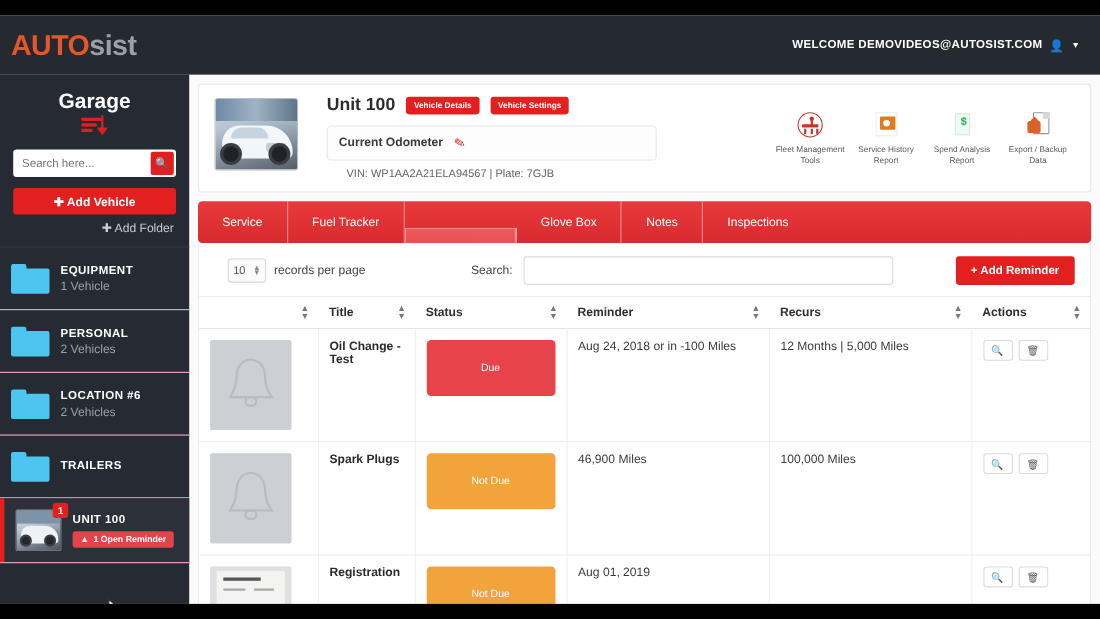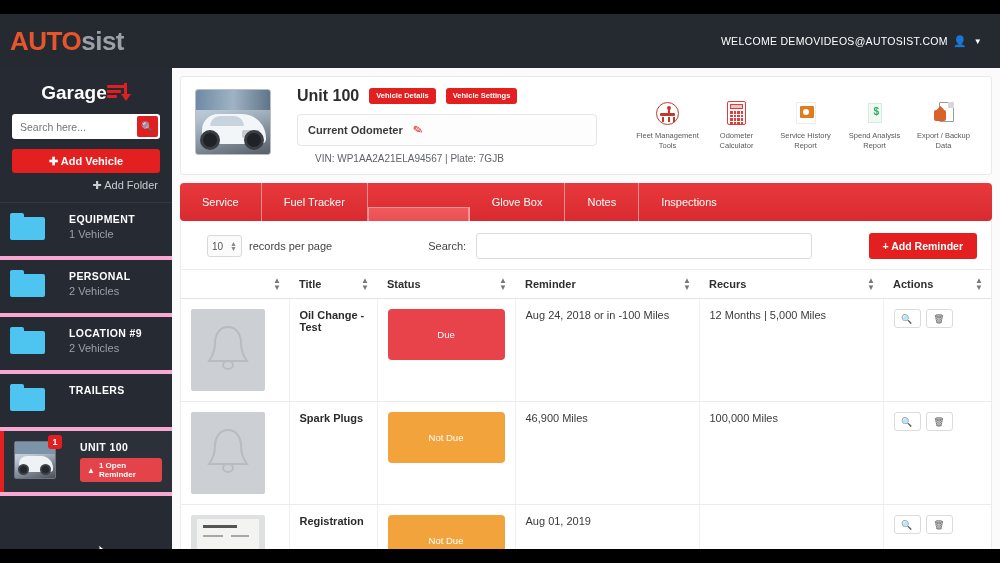--- a/index.html
+++ b/index.html
@@ -19,34 +19,35 @@
 
   
   .topbar {
     height: 54px; background:#252a31; display:flex; align-items:center;
     justify-content: space-between; padding: 0 18px 0 10px;
   }
   .logo { font-size: 26px; font-weight: bold; letter-spacing: -0.5px; line-height:1; }
   .logo .a { color:#e8542c; }
   .logo .b { color:#9aa0a6; }
   .welcome {
-    color:#ffffff; font-size:10.5px; font-weight:normal; letter-spacing:0.3px;
+    color:#ffffff; font-size:10.5px; font-weight:bold; letter-spacing:0.3px;
     display:flex; align-items:center; gap:6px;
   }
   .welcome .usericon { font-size:11px; color:#fff; }
   .welcome .caret { font-size:8px; color:#fff; }
 
   
   .body { display:flex; height: 481px; }
 
   
   .sidebar { width:172px; background:#262b33; flex:0 0 172px; position:relative; }
   .sb-head {
-    display:flex; align-items:center; justify-content:center;
+    display:flex; align-items:center; justify-content:flex-end;
     padding: 14px 14px 10px 14px;
+    flex-direction: column;
   }
   .sb-title { color:#fff; font-size:19px; font-weight:bold; }
   .sb-sort { position:relative; width:24px; height:22px; }
   .sb-sort i { position:absolute; left:0; height:2.5px; background:#e02020; border-radius:1px; }
   .sb-sort i:nth-child(1){ top:3px; width:18px;}
   .sb-sort i:nth-child(2){ top:8px; width:14px;}
   .sb-sort i:nth-child(3){ top:13px; width:10px;}
   .sb-sort .arrowline { position:absolute; right:4px; top:1px; width:2.5px; height:13px; background:#e02020;}
   .sb-sort .arrowhead {
     position:absolute; right:0px; top:12px; width:0; height:0;
@@ -68,22 +69,22 @@
     margin: 0 12px 6px 12px; height:24px; background:#e41f1f; border-radius:3px;
     color:#fff; font-size:11px; font-weight:bold; display:flex;
     align-items:center; justify-content:center; gap:4px; cursor:pointer;
   }
   .add-folder {
     text-align:right; padding-right:14px; color:#c9ccd1; font-size:11px;
     padding-bottom:10px;
   }
   .sb-list { border-top:1px solid #32383f; }
   .sb-item {
-    display:flex; gap:24px; padding:10px 10px;
-    border-bottom:4px solid #f9a8d4; min-height:57px;
+    display:flex; align-items:center; gap:10px; padding:10px 10px;
+    border-bottom:1px solid #f9a8d4; min-height:57px;
   }
   .folder-ico { width:35px; height:27px; position:relative; flex:0 0 35px; }
   .folder-ico .tab {
     position:absolute; left:0; top:0; width:14px; height:5px;
     background:#4ec5f1; border-radius:2px 2px 0 0;
   }
   .folder-ico .bodyf {
     position:absolute; left:0; top:4px; width:35px; height:23px;
     background:#4ec5f1; border-radius:2px;
   }
@@ -339,21 +340,21 @@
               <div class="nm">PERSONAL</div>
               <div class="sub">2 Vehicles</div>
             </div>
           </div>
           <div class="sb-item">
             <div class="folder-ico">
                 <div class="tab"></div>
                 <div class="bodyf"></div>
               </div>
             <div class="txt">
-              <div class="nm">LOCATION #9</div>
+              <div class="nm">LOCATION #6</div>
               <div class="sub">2 Vehicles</div>
             </div>
           </div>
           <div class="sb-item">
             <div class="folder-ico">
                 <div class="tab"></div>
                 <div class="bodyf"></div>
               </div>
             <div class="txt">
               <div class="nm">TRAILERS</div>
@@ -414,46 +415,20 @@
                   <div class="ic-fleet">
                 <span class="dot"></span>
                     <span class="stem"></span>
                     <span class="bar"></span>
                 <span class="leg a"></span>
                     <span class="leg b"></span>
                     <span class="leg c"></span>
               </div>
                 </div>
               <div class="tl">Fleet Management Tools</div>
-            </div>
-            <div class="tool">
-              <div class="ti">
-                  <div class="ic-calc">
-                <div class="scr"></div>
-                <div class="keys">
-                      <b></b>
-                      <b></b>
-                      <b></b>
-                      <b></b>
-                      <b></b>
-                      <b></b>
-                      <b></b>
-                      <b></b>
-                      <b></b>
-                      <b></b>
-                      <b></b>
-                      <b></b>
-                      <b></b>
-                      <b></b>
-                      <b></b>
-                      <b></b>
-                    </div>
-              </div>
-                </div>
-              <div class="tl">Odometer Calculator</div>
             </div>
             <div class="tool">
               <div class="ti">
                   <div class="ic-hist">
                     <div class="sq"></div>
                   </div>
                 </div>
               <div class="tl">Service History Report</div>
             </div>
             <div class="tool">

